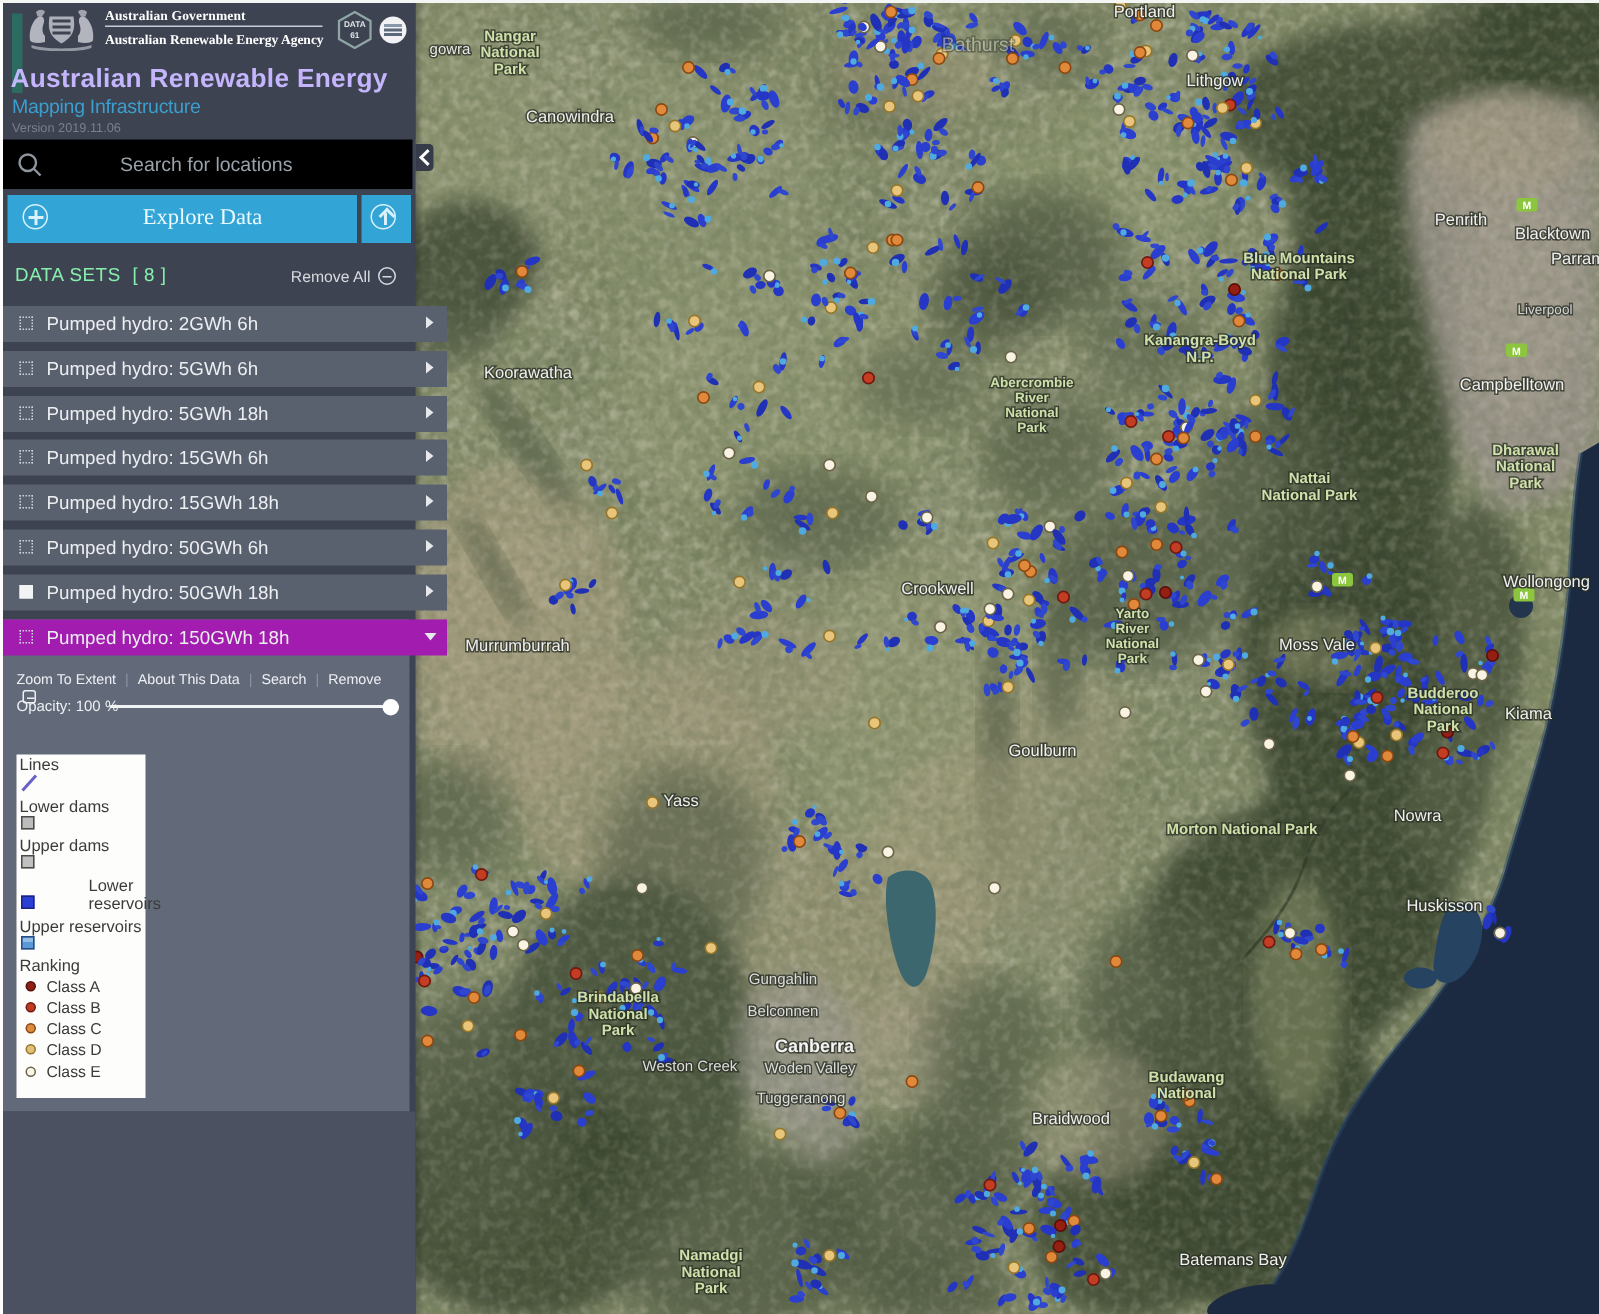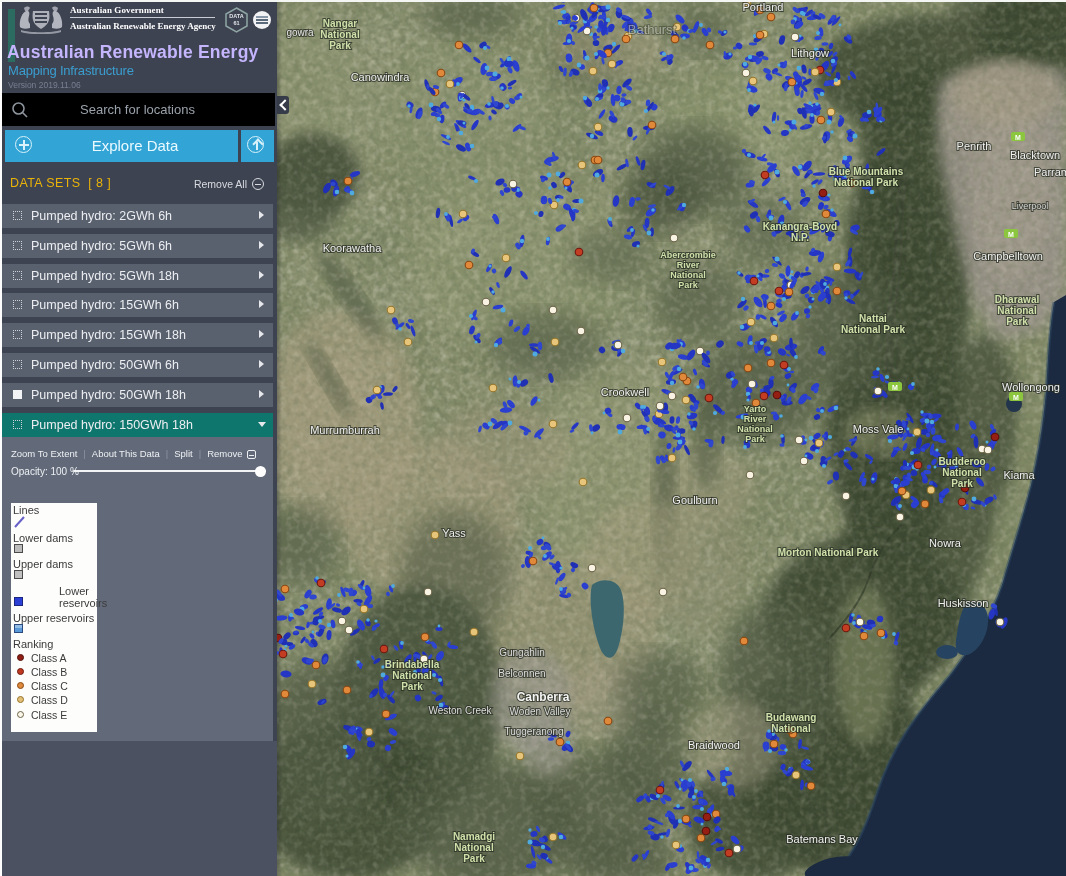--- a/index.html
+++ b/index.html
@@ -1825,34 +1825,34 @@
 #hex { position:absolute; left:224px; top:7px; width:25px; height:26px; }
 #circlogo { position:absolute; left:253px; top:11px; width:18px; height:18px; border-radius:50%; background:#f2f2f4; overflow:hidden; }
 #circlogo div { position:absolute; left:3px; top:8px; width:12px; height:2px; background:#5a6a7a; box-shadow:0 3px 0 #5a6a7a, 0 -3px 0 #8898a8; }
 #t1 { position:absolute; left:7px; top:42px; white-space:nowrap; font-size:17.5px; letter-spacing:-0.4px; font-weight:bold; color:#c4b5fd; letter-spacing:0.2px; }
 #t2 { position:absolute; left:8px; top:63px; font-size:13px; letter-spacing:-0.2px; color:#3a9ecf; }
 #t3 { position:absolute; left:8px; top:80px; font-size:8.5px; color:#787f8f; }
 #search { position:absolute; left:0; top:93px; width:275px; height:33px; background:#000000; }
 #search svg { position:absolute; left:11px; top:8px; }
 #search span { position:absolute; left:0; width:275px; text-align:center; top:9px; font-size:13px; color:#9aa2ab; }
 #exp { position:absolute; left:5px; top:130px; width:233px; height:32px; background:#32a4d5; color:#eafaff; }
-#exp .txt { position:absolute; left:0; width:260px; text-align:center; top:7px; font-size:15px; }
+#exp .txt { position:absolute; left:0; width:260px; text-align:center; top:7px; font-size:15px;font-family:Liberation Serif, serif; }
 #expup { position:absolute; left:241px; top:130px; width:33px; height:32px; background:#32a4d5; }
 .cicon { position:absolute; width:17px; height:17px; border:1.5px solid #d9f2fb; border-radius:50%; }
 .cicon:before { content:""; position:absolute; left:7px; top:3px; width:2px; height:10px; background:#d9f2fb; }
 .cicon:after { content:""; position:absolute; left:3px; top:7px; width:10px; height:2px; background:#d9f2fb; }
 #exp .cicon { left:10px; top:6px; }
 .upicon { position:absolute; left:6px; top:6px; width:17px; height:17px; border:1.5px solid #d9f2fb; border-radius:50%; }
 .upicon:before { content:""; position:absolute; left:5.5px; top:3px; width:6px; height:6px; border-left:2px solid #d9f2fb; border-top:2px solid #d9f2fb; transform:rotate(45deg); }
 .upicon:after { content:""; position:absolute; left:7.5px; top:5px; width:2px; height:8px; background:#d9f2fb; }
-#dsh { position:absolute; left:10px; top:176px; font-size:12.5px; color:#eab308; letter-spacing:0.4px; }
+#dsh { position:absolute; left:10px; top:176px; font-size:12.5px; color:#86efac; letter-spacing:0.4px; }
 #rall { position:absolute; right:13px; top:178px; font-size:10.5px; color:#d7dade; }
 #rall span { display:inline-block; width:12px; height:12px; border:1px solid #d7dade; border-radius:50%; vertical-align:-2px; margin-left:5px; position:relative; }
 #rall span:before { content:""; position:absolute; left:2px; top:4.5px; width:6px; height:1.5px; background:#d7dade; }
-.row { position:absolute; left:2px; width:271px; height:24px; background:#59606e; color:#eceef1; }
+.row { position:absolute; left:2px; width:296px; height:24px; background:#59606e; color:#eceef1; }
 .row .cb { position:absolute; left:11px; top:7px; width:9px; height:9px; border:1.5px dotted #cfd3d9; }
 .row .cb.on { background:#f2f3f5; border:1.5px solid #f2f3f5; }
 .row .lbl { position:absolute; left:29px; top:5px; font-size:12.5px; }
 .row .arr { position:absolute; right:9px; top:7px; width:0; height:0; border-left:5px solid #e6e8eb; border-top:4.5px solid transparent; border-bottom:4.5px solid transparent; }
 .row .arrd { position:absolute; right:7px; top:9px; width:0; height:0; border-top:5px solid #e6e8eb; border-left:4.5px solid transparent; border-right:4.5px solid transparent; }
 #expand { position:absolute; left:2px; top:413px; width:271px; height:328px; background:#626a79; }
 #expand .r8bg { position:absolute; left:0; top:0; width:271px; height:24px; background:#5d6473; }
 #ctl { position:absolute; left:9px; top:35px; font-size:9.5px; color:#eef0f3; width:255px; }
 #ctl b { font-weight:normal; }
 #ctl .sp { color:#8d94a2; padding:0 6px; }
@@ -1951,26 +1951,26 @@
         <div class="lbl">Pumped hydro: 50GWh 6h</div>
         <div class="arr"></div>
       </div>
       <div class="row" style="top:383px;">
         <div class="cb on"></div>
         <div class="lbl">Pumped hydro: 50GWh 18h</div>
         <div class="arr"></div>
       </div>
   <div id="expand">
     <div class="r8bg"></div>
-    <div class="row" style="left:0;top:0;background:#0f766e;">
+    <div class="row" style="left:0;top:0;background:#a21caf;">
           <div class="cb"></div>
           <div class="lbl">Pumped hydro: 150GWh 18h</div>
           <div class="arrd"></div>
         </div>
-    <div id="ctl"><b>Zoom To Extent</b><span class="sp">|</span><b>About This Data</b><span class="sp">|</span><b>Split</b><span class="sp">|</span><b>Remove</b><span class="rm"></span></div>
+    <div id="ctl"><b>Zoom To Extent</b><span class="sp">|</span><b>About This Data</b><span class="sp">|</span><b>Search</b><span class="sp">|</span><b>Remove</b><span class="rm"></span></div>
     <div id="opac">Opacity: 100 %</div>
     <div id="otrack"></div>
     <div id="othumb"></div>
     <div id="legend">
           <div class="t" style="top:1px;">Lines</div>
           <svg style="position:absolute;left:3px;top:13px;" width="12" height="12">
             <line x1="1" y1="11" x2="10" y2="1" stroke="#6660c8" stroke-width="2"></line>
           </svg>
           <div class="t" style="top:29px;">Lower dams</div>
           <div class="sq" style="top:41px;background:#bcbcbc;border:1.5px solid #4a4a4a;"></div>

